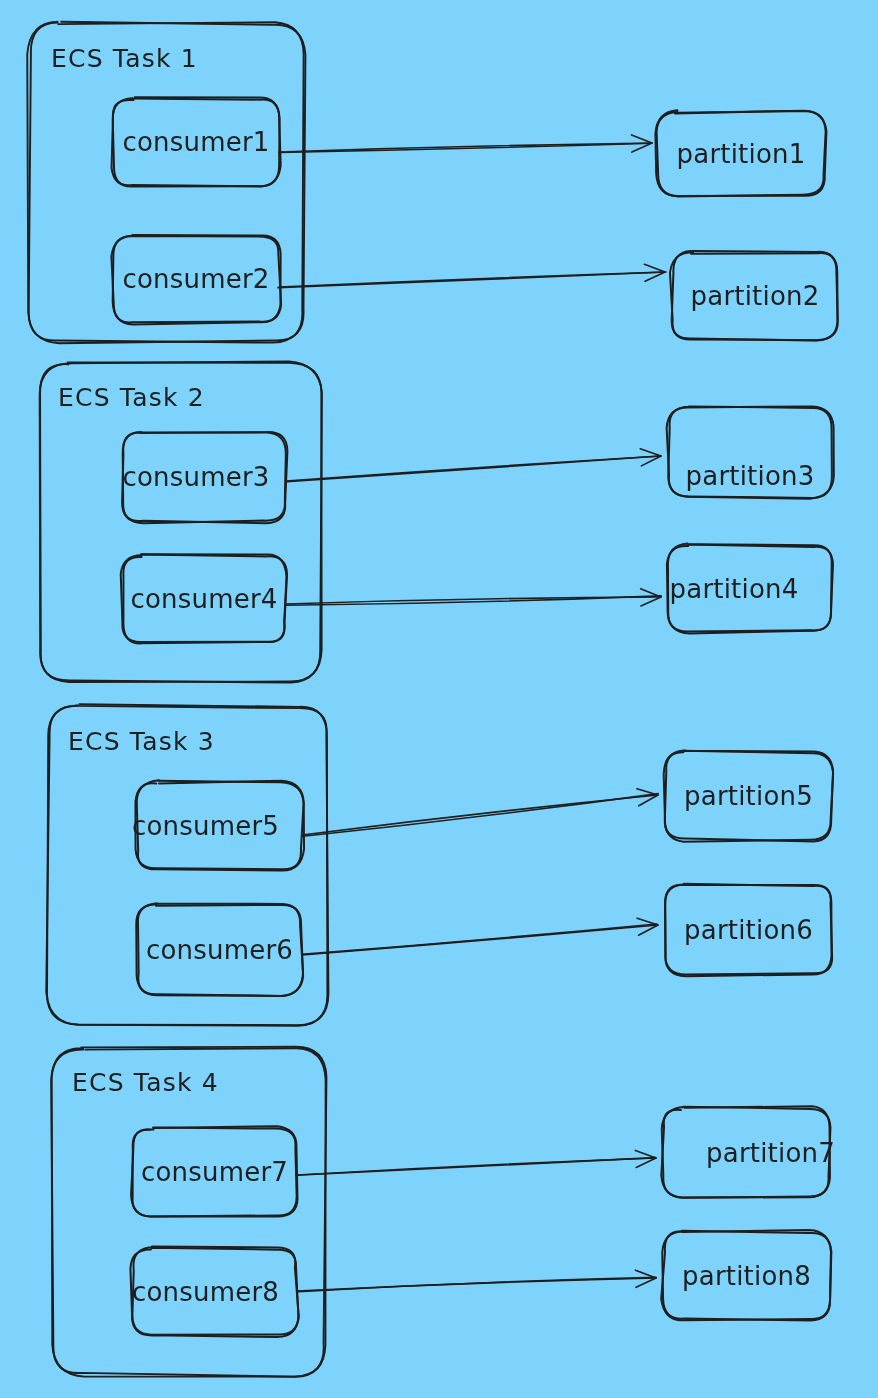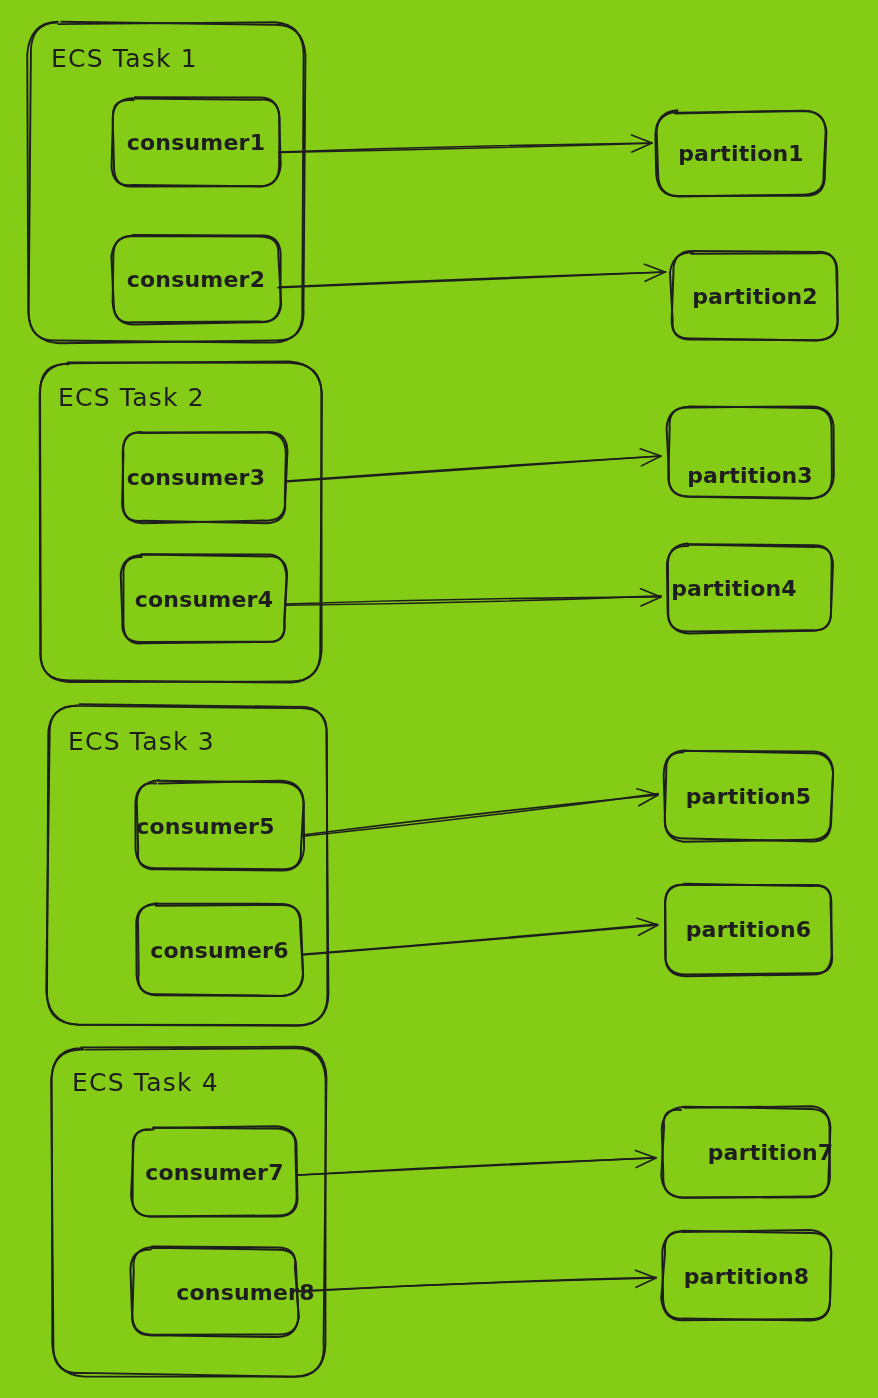--- a/index.html
+++ b/index.html
@@ -4,21 +4,21 @@
 <style>
   html, body {
     margin: 0;
     padding: 0;
     background: #ffffff;
   }
   #canvas {
     position: relative;
     width: 878px;
     height: 1398px;
-    background: #84cc16;
+    background: #7dd3fc;
     overflow: hidden;
     font-family: "DejaVu Sans", sans-serif;
   }
   #diagram-svg {
     position: absolute;
     left: 0;
     top: 0;
     width: 878px;
     height: 1398px;
   }
@@ -39,23 +39,23 @@
     color: #1e1e1e;
     white-space: nowrap;
     -webkit-font-smoothing: antialiased;
   }
   .group-label {
     font-size: 25px;
     letter-spacing: 1.2px;
     font-weight: 400;
   }
   .node-label {
-    font-size: 22px;
+    font-size: 26px;
     letter-spacing: 0.2px;
-    font-weight: 700;
+    font-weight: 400;
   }
   .node-label-wrap {
     position: absolute;
     display: flex;
     align-items: center;
     justify-content: center;
     pointer-events: none;
   }
 </style>
 </head>
@@ -203,21 +203,21 @@
       <div class="node-label-wrap" style="left: 123px; top: 782px; width: 165px; height: 88px;">
         <span class="lbl node-label" style="position: static;">consumer5</span>
       </div>
       <div class="node-label-wrap" style="left: 137px; top: 905px; width: 165px; height: 90px; text-align: center;">
         <span class="lbl node-label" style="position: static;">consumer6</span>
       </div>
       <div class="lbl group-label" style="left: 72px; top: 1068px;">ECS Task 4</div>
       <div class="node-label-wrap" style="left: 132px; top: 1128px; width: 165px; height: 88px;">
         <span class="lbl node-label" style="position: static;">consumer7</span>
       </div>
-      <div class="node-label-wrap" style="left: 132px; top: 1248px; width: 147px; height: 88px; padding-left: 40px;">
+      <div class="node-label-wrap" style="left: 132px; top: 1248px; width: 147px; height: 88px;">
         <span class="lbl node-label" style="position: static;">consumer8</span>
       </div>
       <div class="node-label-wrap" style="left: 657px; top: 112px; width: 168px; height: 83px;">
         <span class="lbl node-label" style="position: static;">partition1</span>
       </div>
       <div class="node-label-wrap" style="left: 672px; top: 252px; width: 166px; height: 88px;">
         <span class="lbl node-label" style="position: static;">partition2</span>
       </div>
       <div class="node-label-wrap" style="left: 668px; top: 408px; width: 164px; height: 89px;">
         <span class="lbl node-label" style="position: static; margin-top: 46px;">partition3</span>

